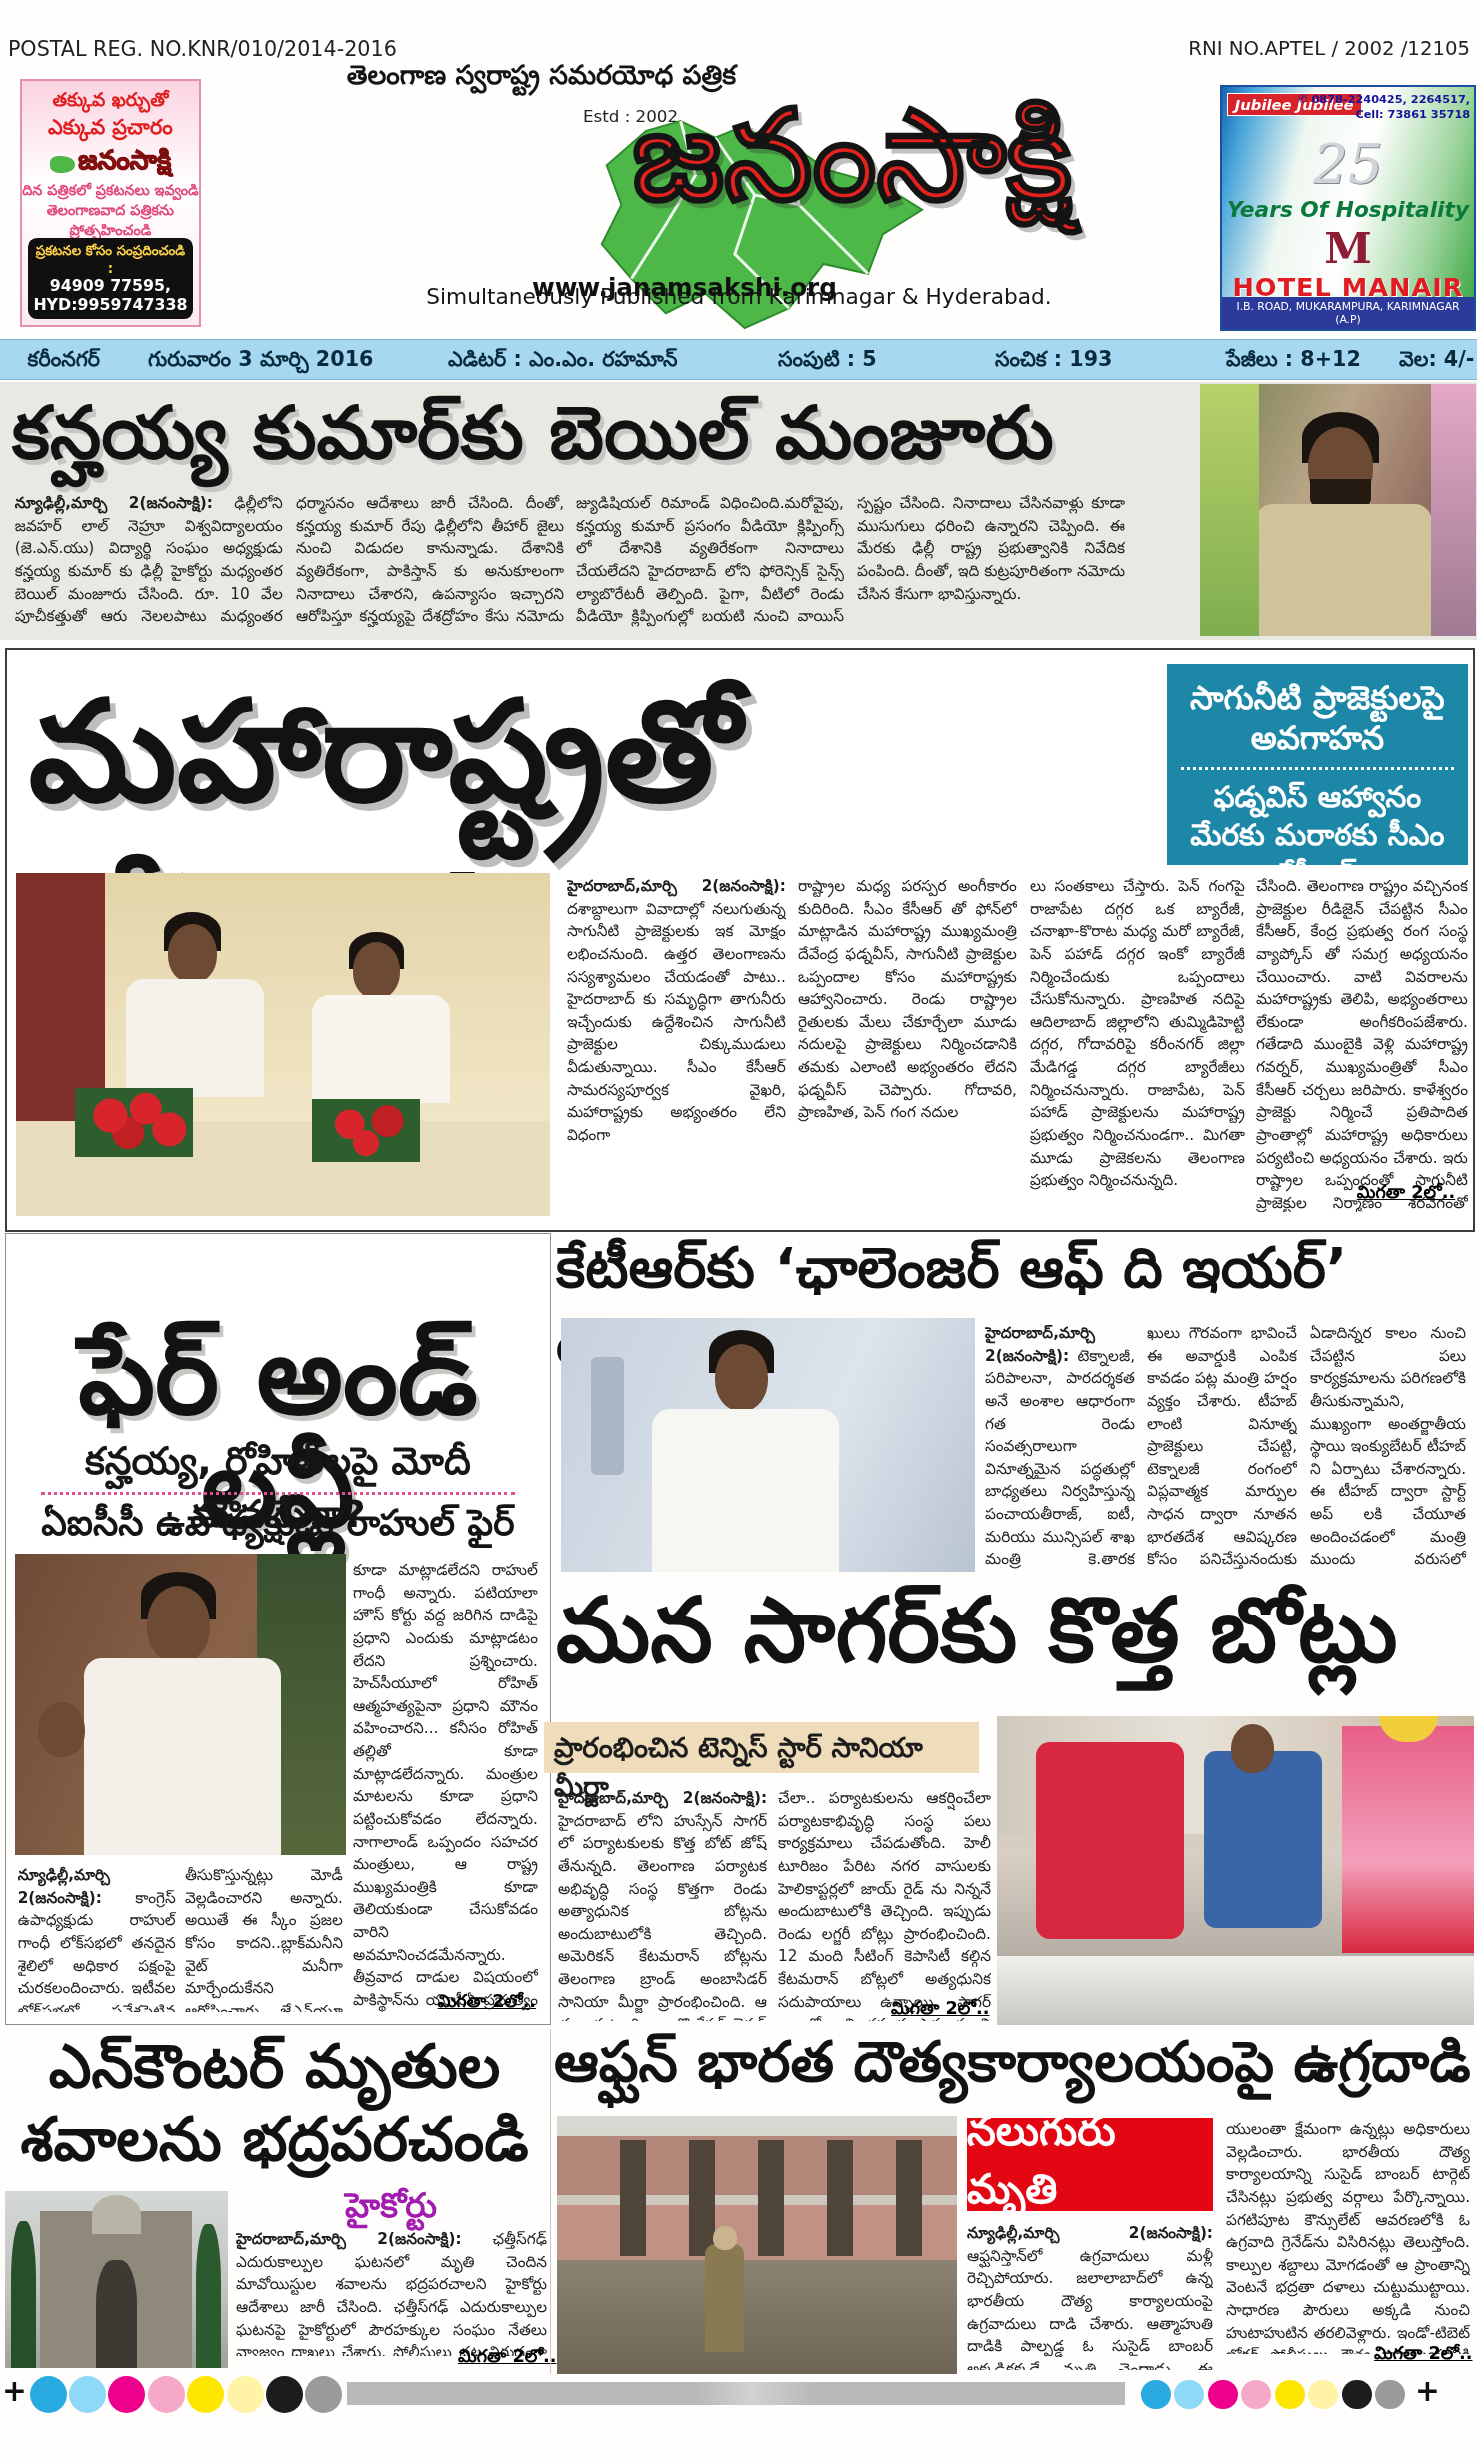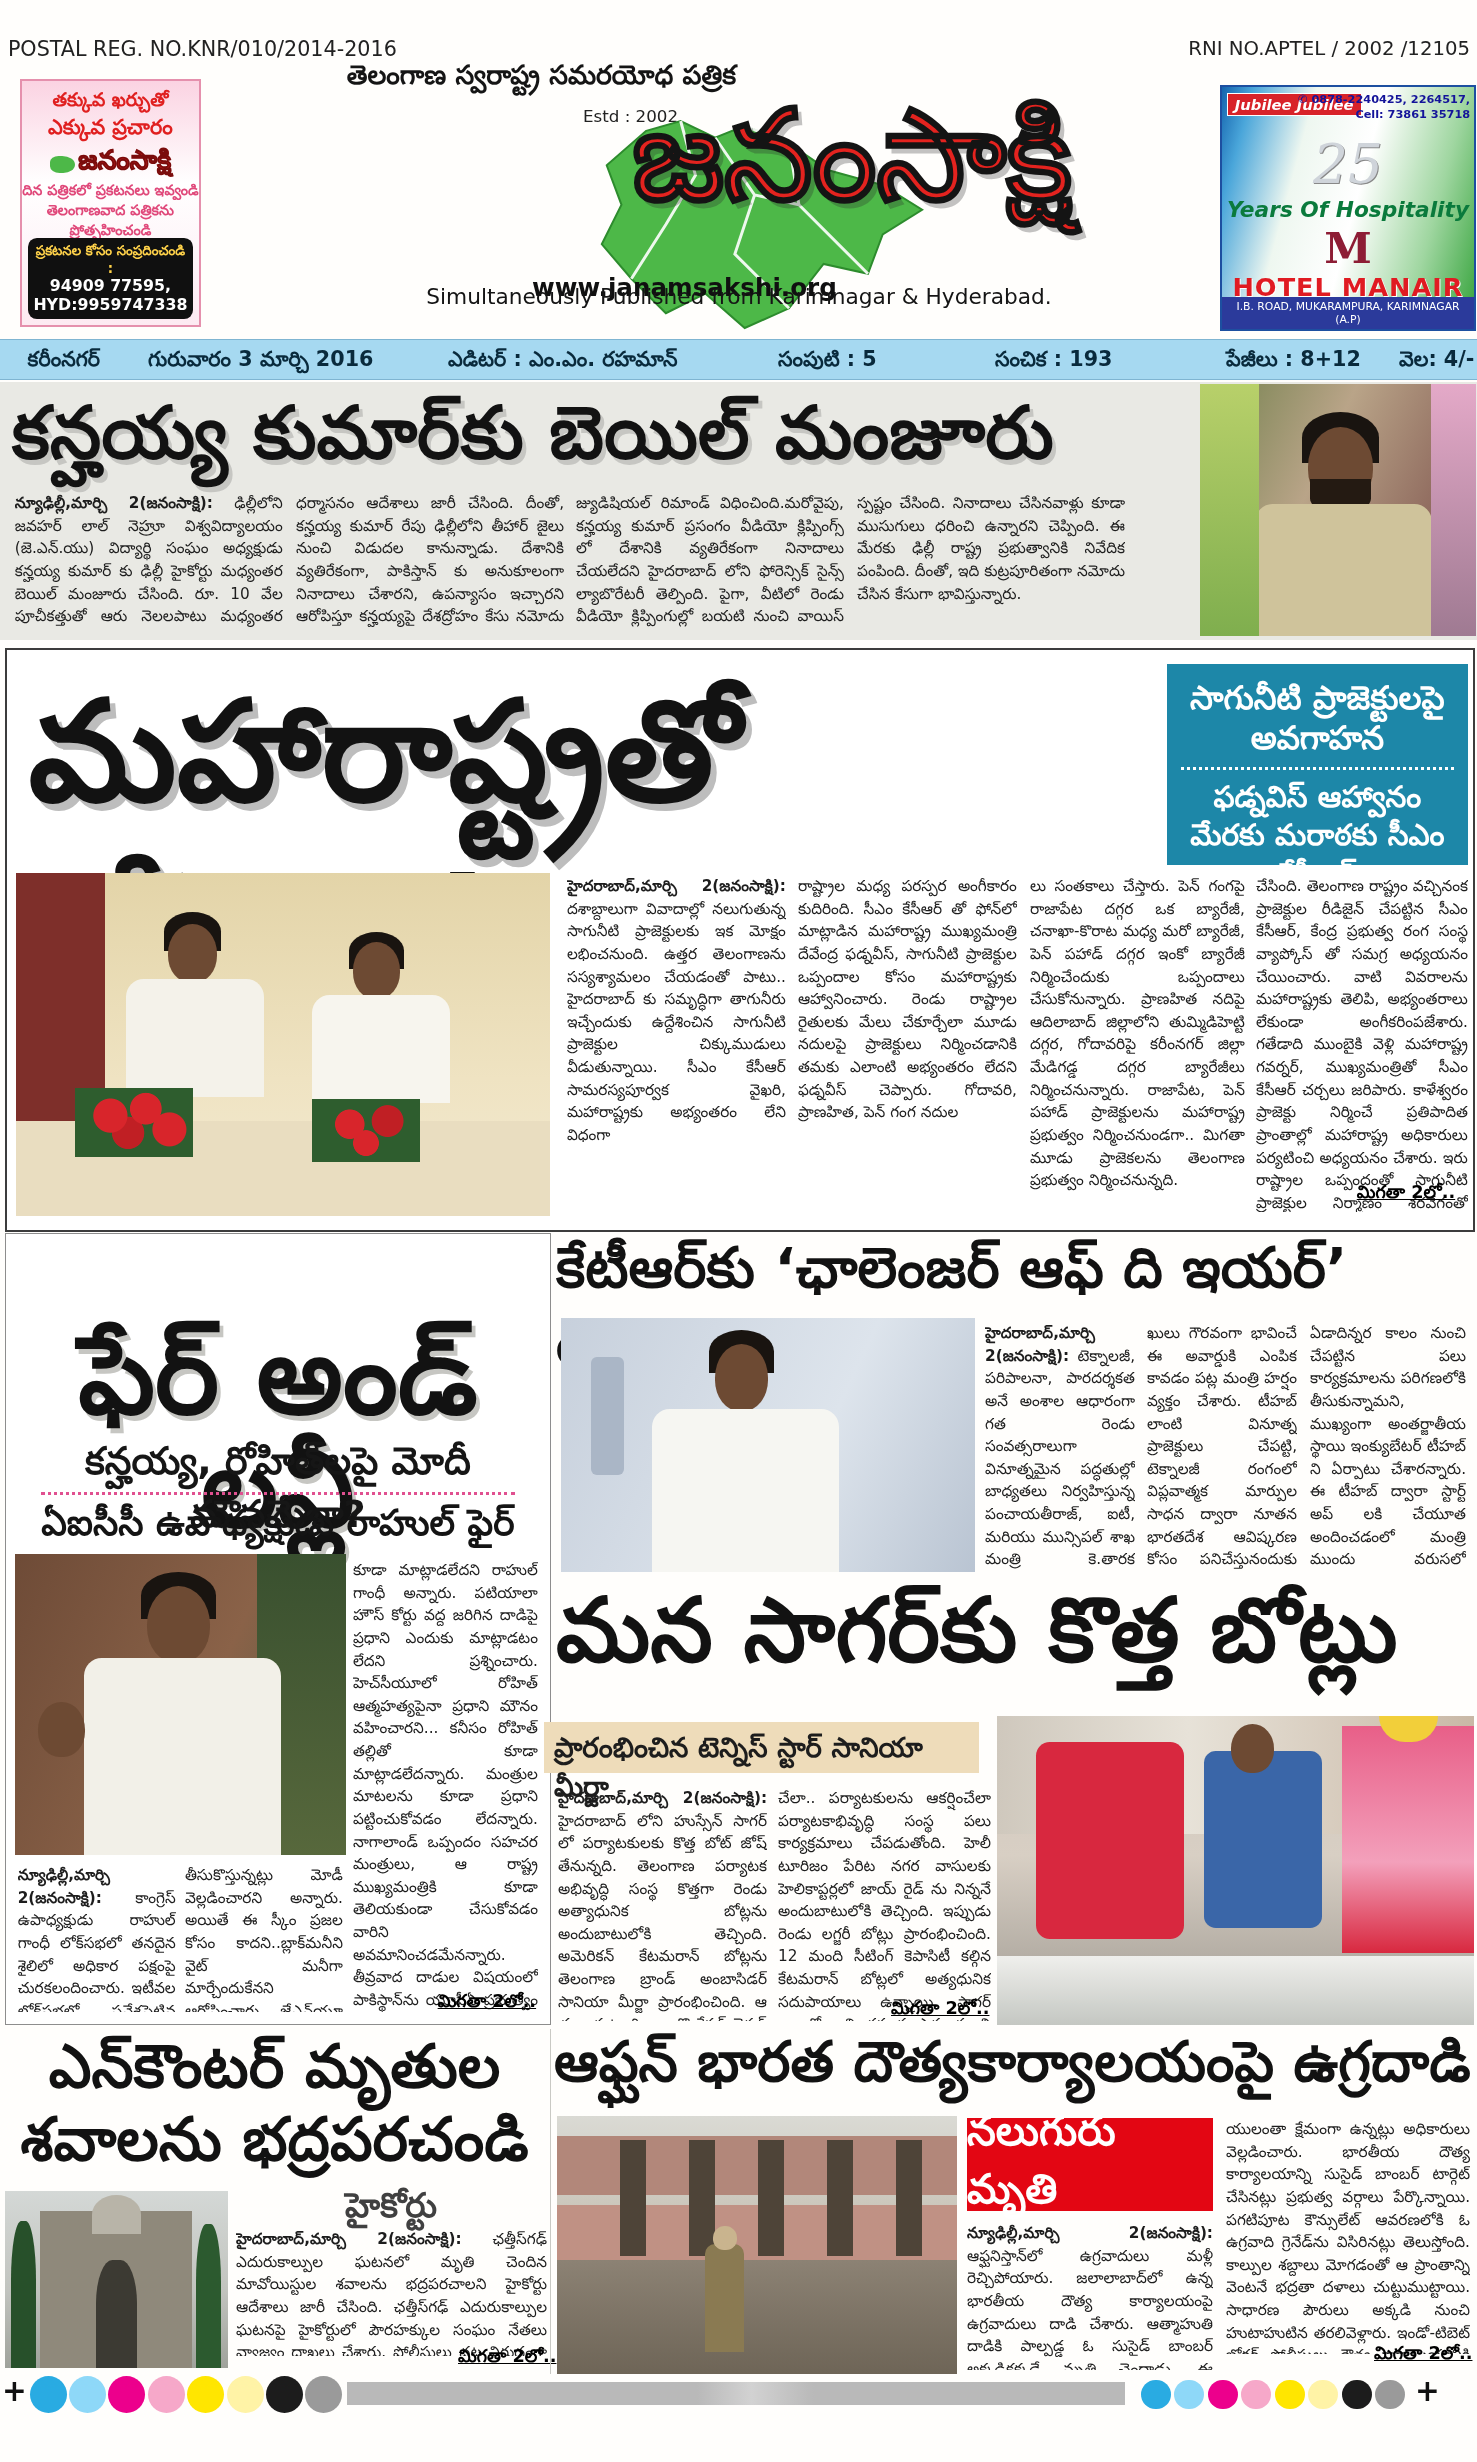--- a/index.html
+++ b/index.html
@@ -67,21 +67,21 @@
   #sfair .byline{left:0;top:268px;width:100%;font-size:36px;font-weight:bold;color:#141414;}
   
   #ktr-headline{left:556px;top:1235px;width:918px;font-size:56px;}
   
   #boats-headline{left:556px;top:1578px;width:920px;font-size:89px;}
   #boats-sub{left:544px;top:1722px;width:435px;height:51px;background:#eedcba;}
   #boats-sub div{padding:8.9px 9.9px 0;font-size:27.6px;font-weight:bold;color:#1d1d1d;}
   
   #enc-h1{left:0;top:2031px;width:549px;font-size:60px;font-weight:700;}
   #enc-h2{left:0;top:2104px;width:549px;font-size:60px;font-weight:700;}
-  #enc-sub{left:236px;top:2185px;width:310px;font-size:34px;font-weight:bold;color:#404040;text-align:center;}
+  #enc-sub{left:236px;top:2185px;width:310px;font-size:34px;font-weight:bold;color:#a21caf;text-align:center;}
   
   #afg-headline{left:554px;top:2029px;width:922px;font-size:56px;}
   #redbox{left:967px;top:2118px;width:246px;height:93px;background:#e30613;color:#ffffff;display:flex;align-items:center;justify-content:center;font-size:41px;font-weight:900;}
   
   .photo{position:absolute;overflow:hidden;background:#bbb;}
   .ph-shape{position:absolute;}
   #photo-kanhaiya{left:1200px;top:384px;width:276px;height:252px;background:linear-gradient(115deg,#6f7f4a,#b9a océan88 40%,#8f6a5e);}
   
   #photo-kanhaiya{background:linear-gradient(115deg,#6f7f4a,#b9a488 40%,#8f6a5e 75%,#c79ab0);}
   #photo-cm{left:15.8px;top:873px;width:534px;height:343px;background:linear-gradient(#e3d4a8,#efe3c2 60%,#f3ead2);}

